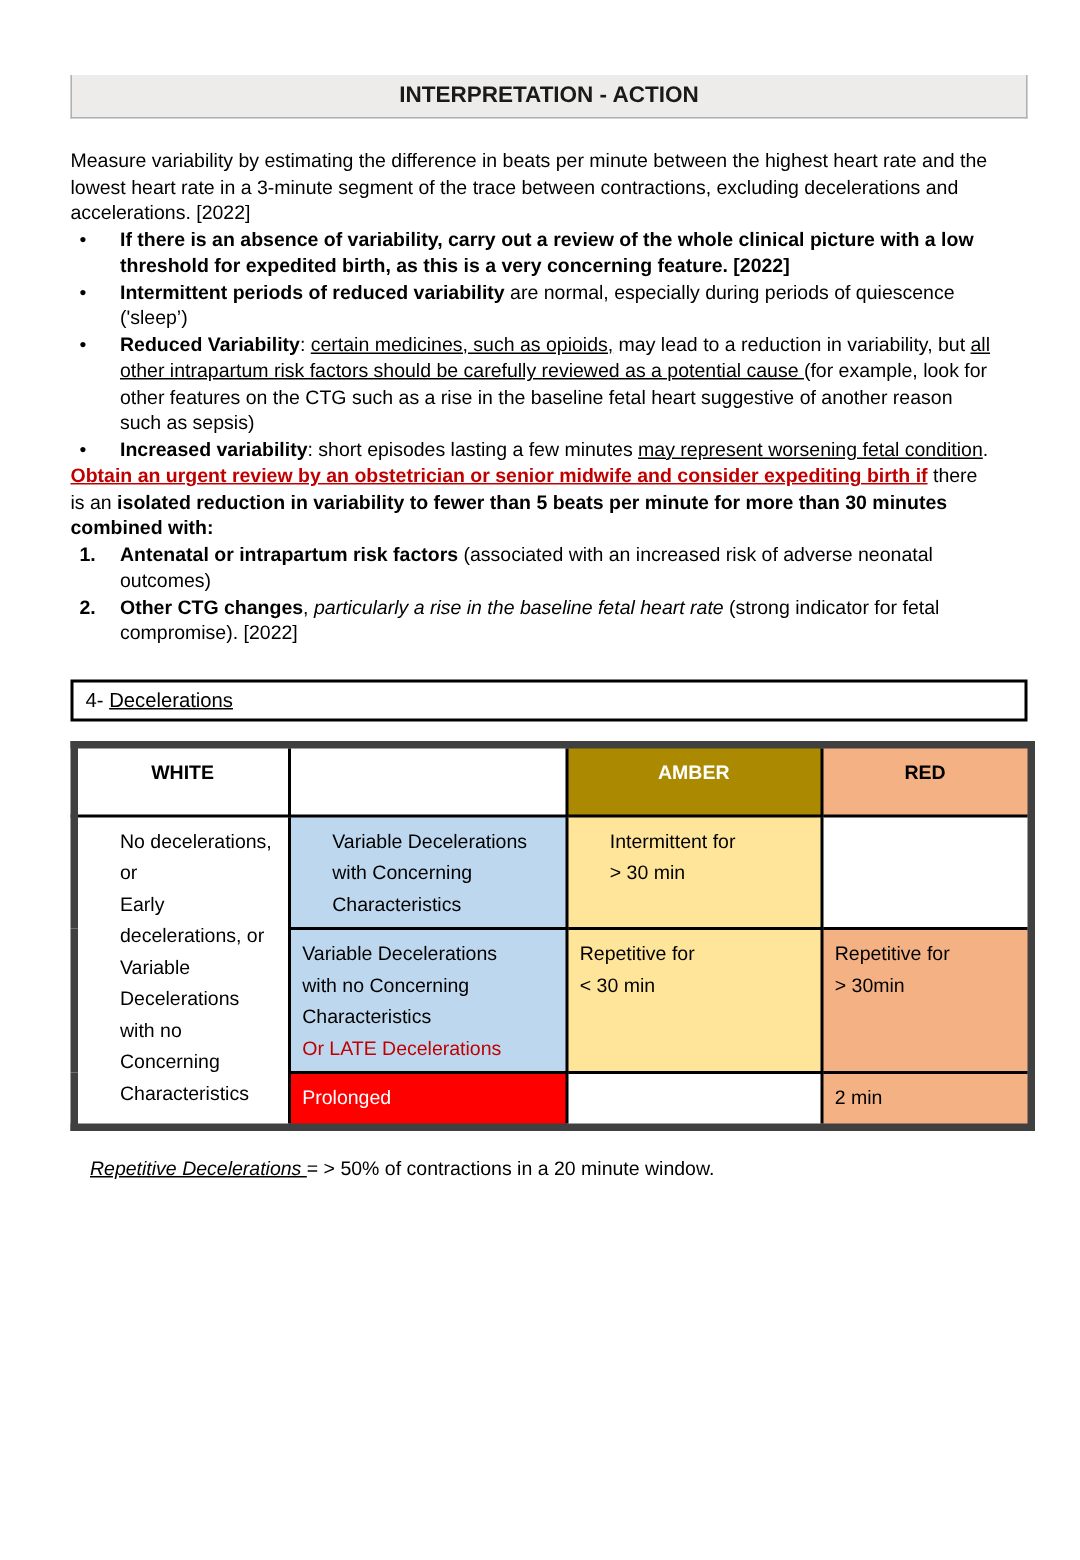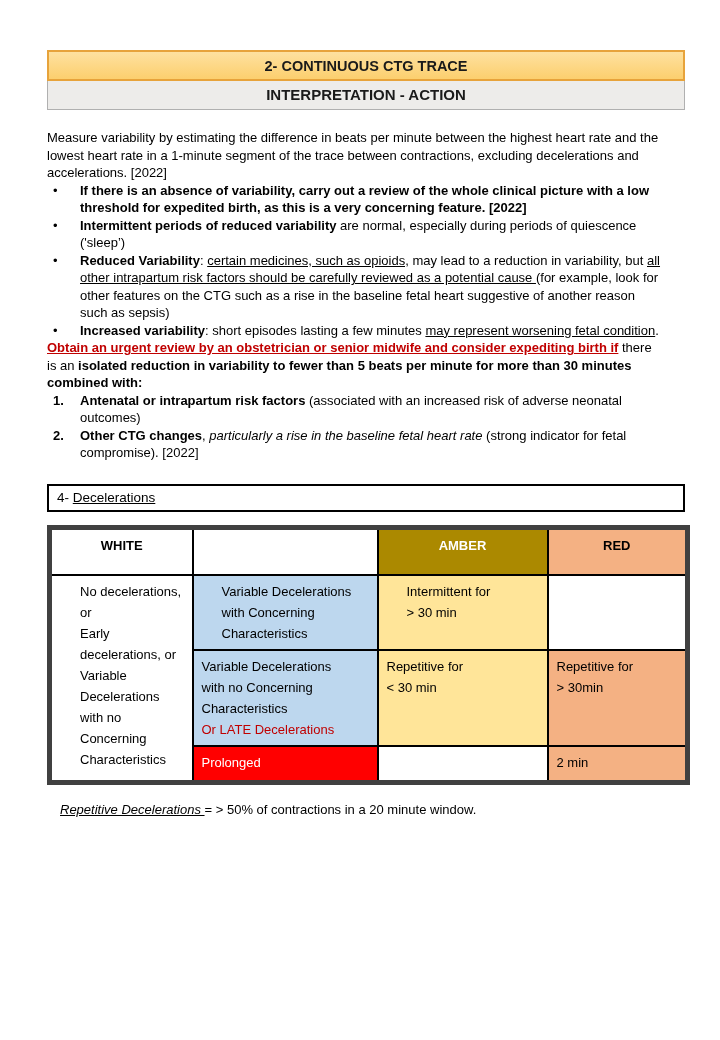--- a/index.html
+++ b/index.html
@@ -88,30 +88,27 @@
     position: absolute; left: 0; top: 978px; width: 720px;
     text-align: center; font-size: 13px; font-weight: bold;
   }
 </style>
 </head>
 <body>
 
 <div class="page">
   <div class="content">
 
-    <div class="hdr hdr1">
-      <span>2- CONTINUOUS CTG TRACE</span>
-    </div>
     <div class="hdr hdr2">
       <span>INTERPRETATION - ACTION</span>
     </div>
 
     <div class="bodytext">
 
-      <p>Measure variability by estimating the difference in beats per minute between the highest heart rate and the lowest heart rate in a 1-minute segment of the trace between contractions, excluding decelerations and accelerations. [2022]</p>
+      <p>Measure variability by estimating the difference in beats per minute between the highest heart rate and the lowest heart rate in a 3-minute segment of the trace between contractions, excluding decelerations and accelerations. [2022]</p>
 
       <div class="li-row">
         <span class="li-marker">•</span>
         <div class="li-body"><span class="bold">If there is an absence of variability, carry out a review of the whole clinical picture with a low threshold for expedited birth, as this is a very concerning feature. [2022]</span></div>
       </div>
 
       <div class="li-row">
         <span class="li-marker">•</span>
         <div class="li-body"><span class="bold">Intermittent periods of reduced variability</span><span> are normal, especially during periods of quiescence ('sleep’)</span></div>
       </div>

